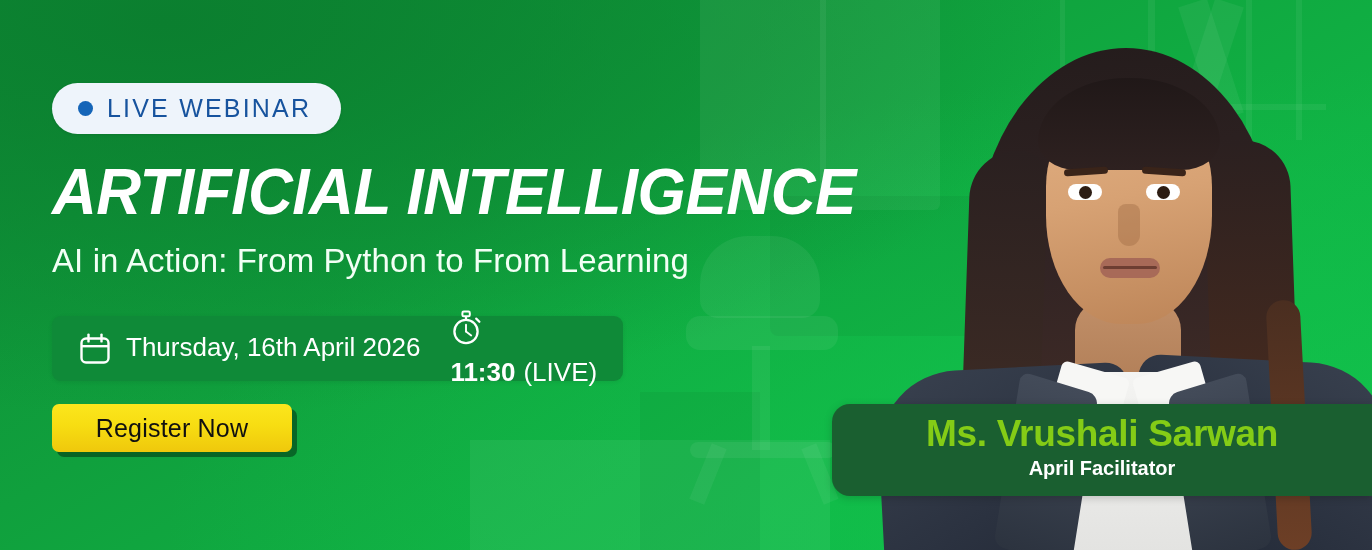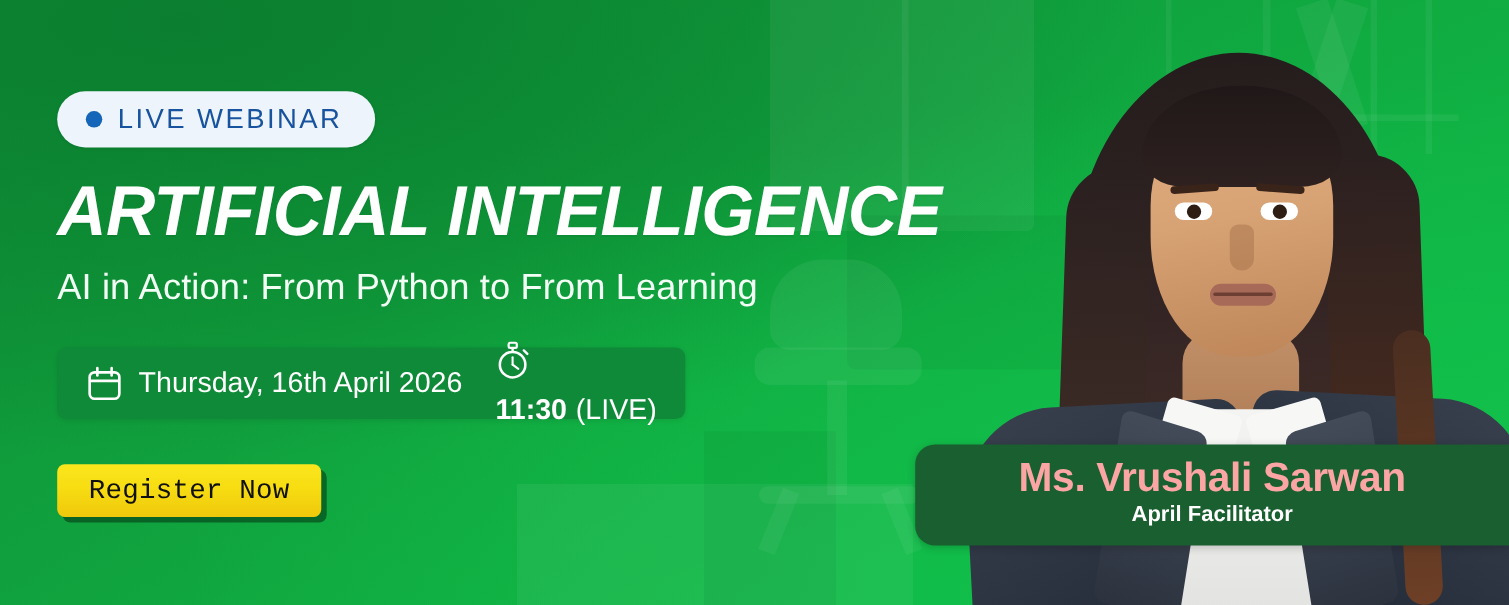--- a/index.html
+++ b/index.html
@@ -100,27 +100,27 @@
     font-family:"Liberation Sans", sans-serif;
   }
   .datebar .txt.bold{font-weight:700;}
   .datebar .time-seg{gap:11px;margin-left:12px;flex-direction:column;}
   .datebar .time-wrap{display:flex;align-items:baseline;gap:8px;}
 
   .icon-svg{display:block;}
 
   
   .register{
-    position:absolute;left:0;top:422px;
+    position:absolute;left:0;top:404px;
     width:240px;height:48px;
     border:0;outline:0;cursor:pointer;
     border-radius:7px;
     background:linear-gradient(180deg,#fbe61d 0%,#f7dd12 45%,#efc80c 100%);
     color:#101010;
-    font-family:Liberation Mono, monospace;
+    font-family:Liberation Sans, sans-serif;
     font-size:25px;font-weight:400;letter-spacing:0.2px;
     box-shadow:5px 5px 0 rgba(2,50,18,0.55);
     display:flex;align-items:center;justify-content:center;
     padding:0;
   }
 
   
   .photo{
     position:absolute;left:880px;top:0;width:492px;height:550px;overflow:hidden;
   }
@@ -211,21 +211,21 @@
   
   .nameplate{
     position:absolute;left:832px;top:404px;width:540px;height:92px;
     background:#1a5f30;
     border-radius:18px 0 0 18px;
     box-shadow:0 2px 8px rgba(0,0,0,0.18);
     display:flex;flex-direction:column;align-items:center;justify-content:center;
     box-sizing:border-box;padding:0 16px 4px 16px;
   }
   .nameplate .name{
-    color:#fca5a5;font-family:"Liberation Sans", sans-serif;
+    color:#84cc16;font-family:"Liberation Sans", sans-serif;
     font-weight:700;font-size:37px;line-height:1.05;white-space:nowrap;letter-spacing:-0.3px;
   }
   .nameplate .role{
     color:#ffffff;font-family:"Liberation Sans", sans-serif;
     font-weight:700;font-size:20px;line-height:1.3;white-space:nowrap;margin-top:2px;
   }
 </style>
 </head>
 <body>
 

